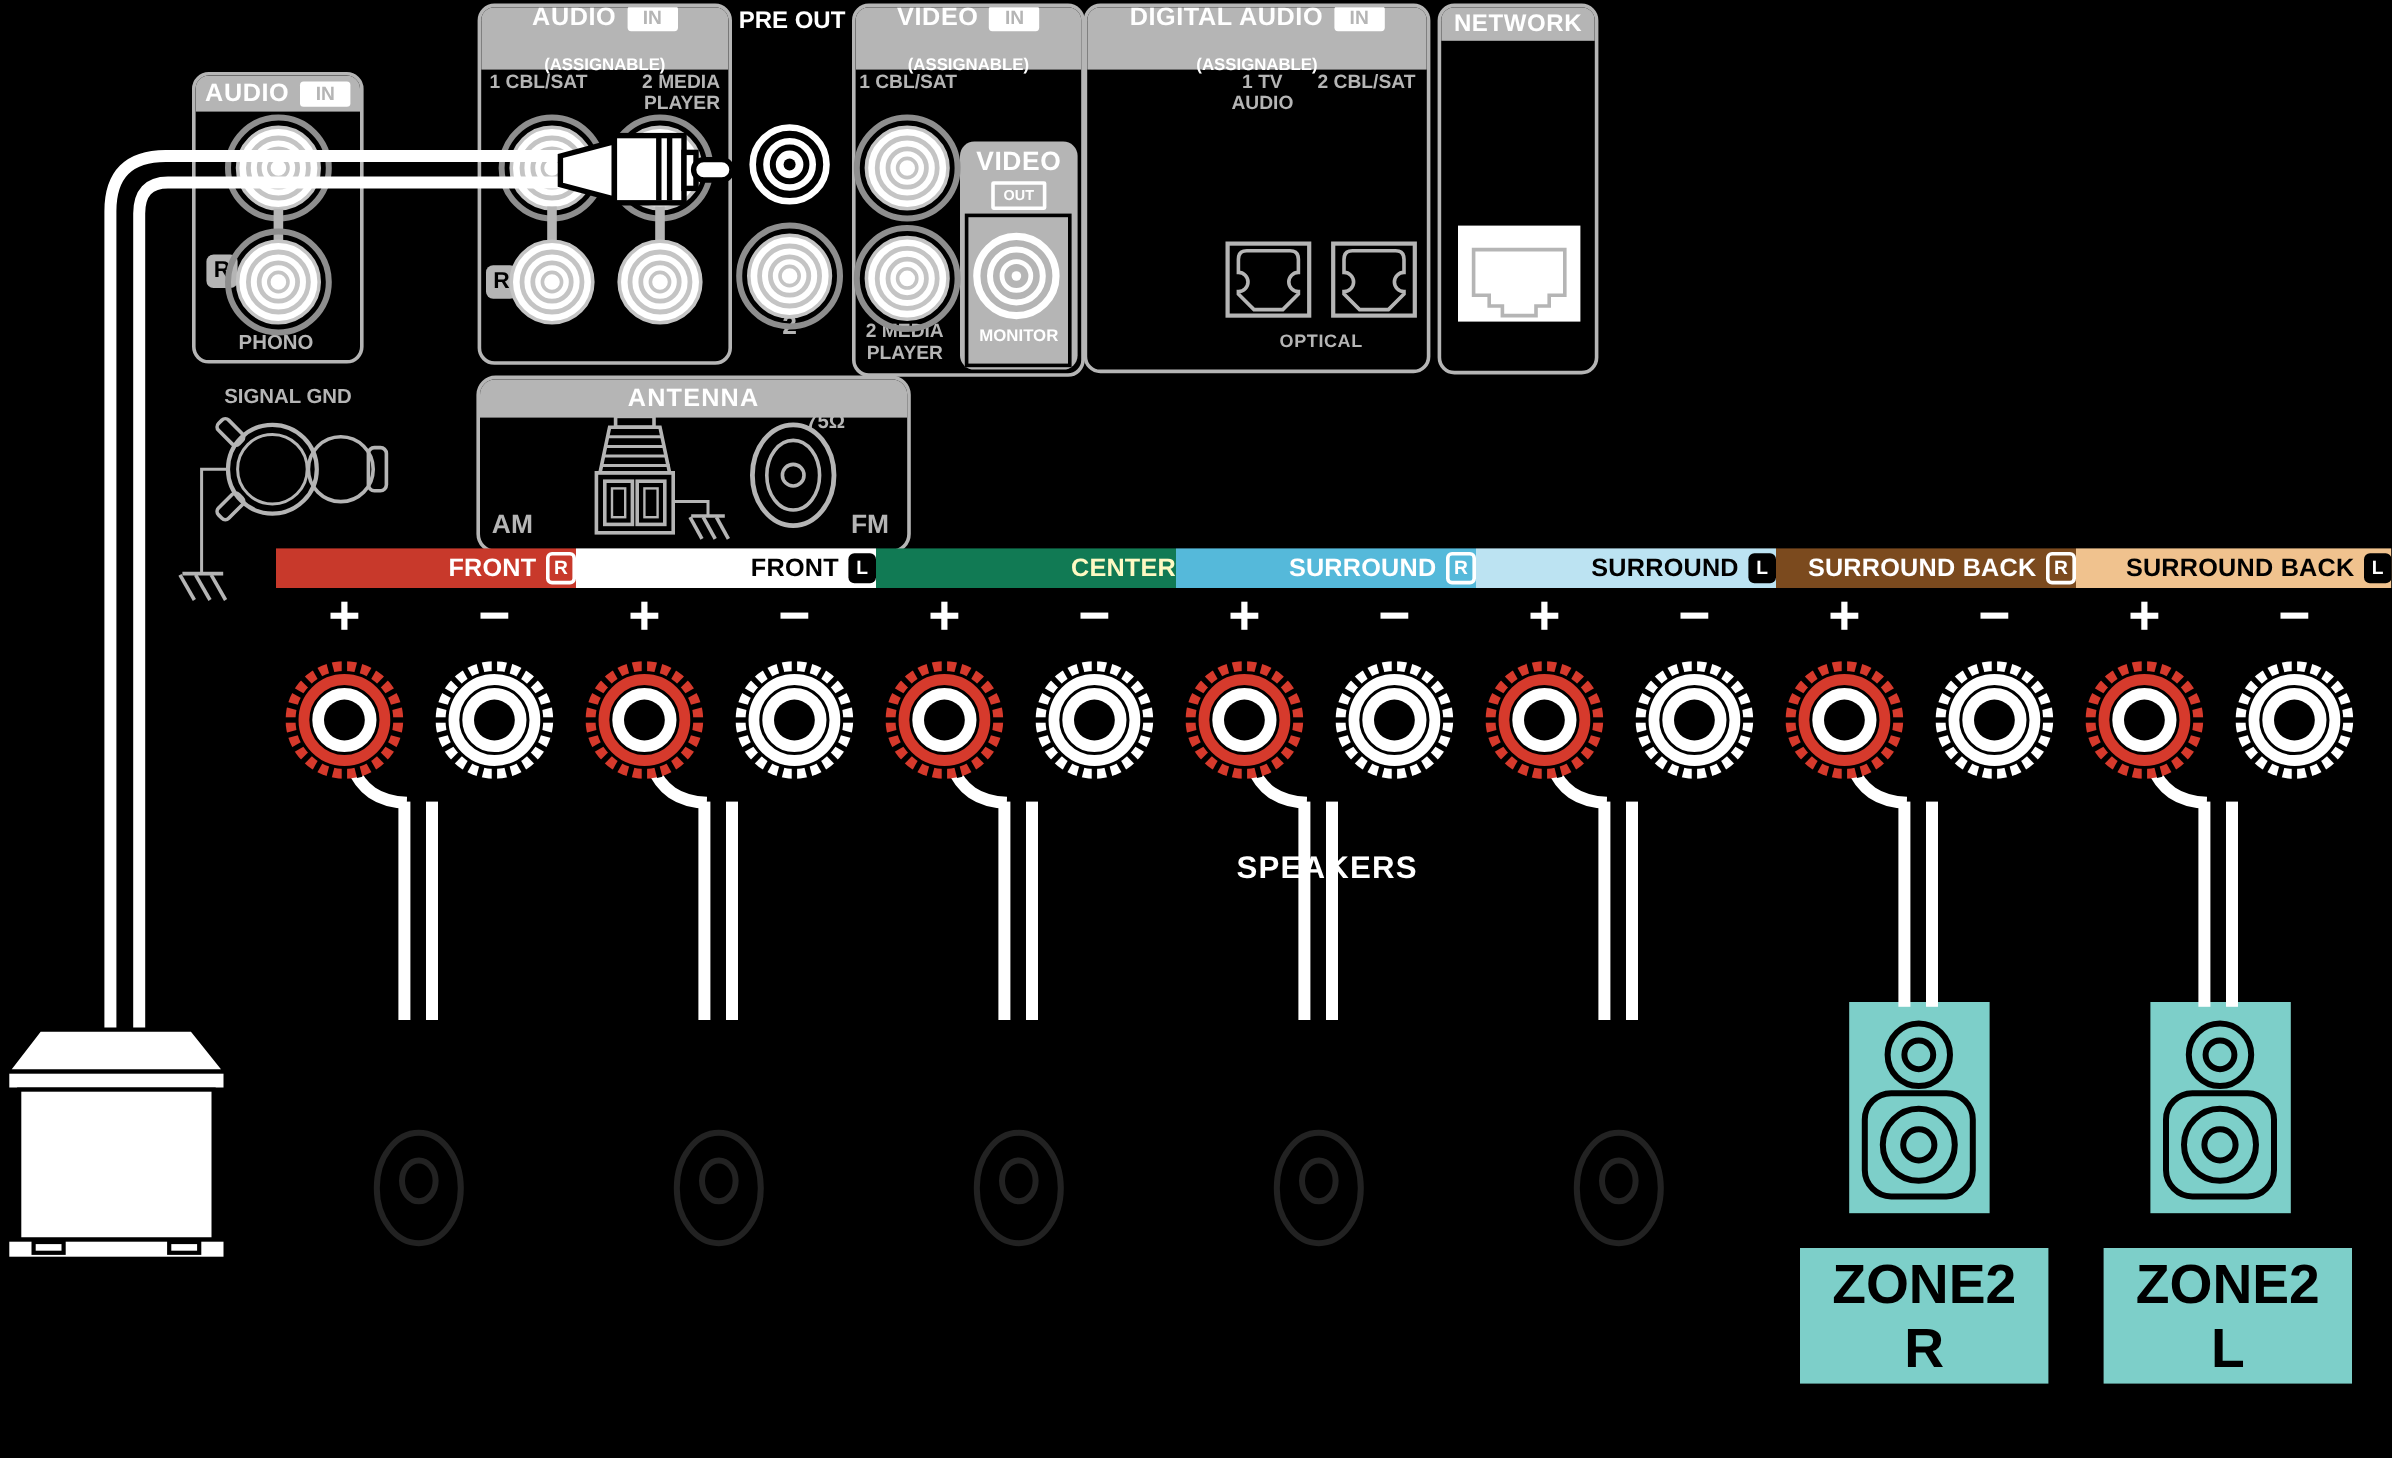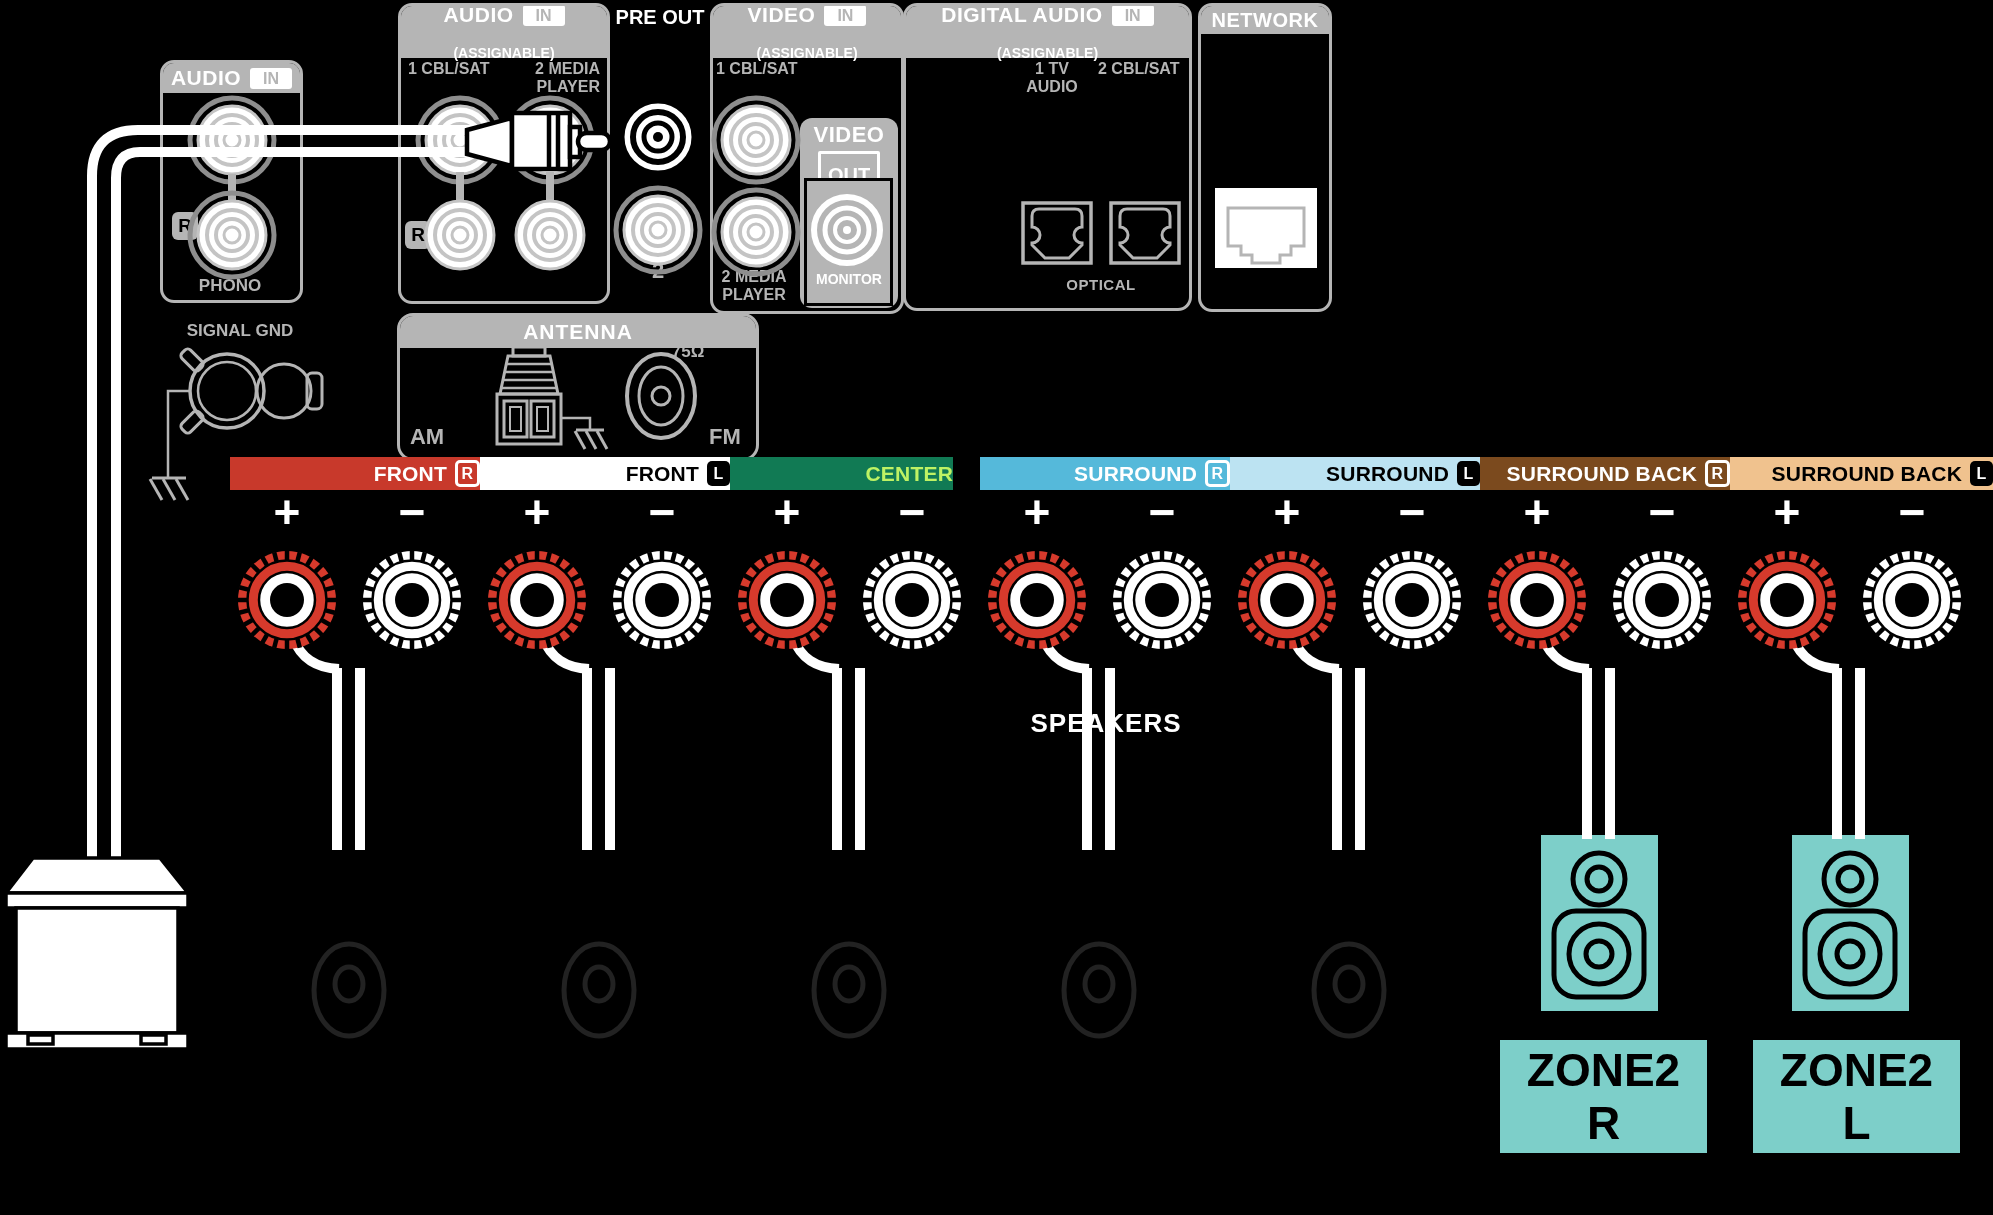--- a/index.html
+++ b/index.html
@@ -12,22 +12,22 @@
   .strip-row{display:flex;align-items:center;justify-content:center;}
   .strip-title{color:#fff;font-weight:bold;font-size:21px;letter-spacing:.5px;white-space:nowrap;}
   .in-badge{display:inline-block;background:#fff;color:#B5B5B5;font-weight:bold;font-size:16px;
             line-height:21px;padding:0 13px;border-radius:3px;margin-left:9px;}
   .assignable{color:#fff;font-weight:bold;font-size:14px;margin-top:18px;white-space:nowrap;}
   .gtext{position:absolute;color:#B5B5B5;font-weight:bold;white-space:pre-line;}
   .wtext{position:absolute;color:#fff;font-weight:bold;white-space:nowrap;}
   .rbadge{position:absolute;background:#B5B5B5;color:#000;font-weight:bold;font-size:19px;
           width:26px;height:28px;line-height:28px;text-align:center;border-radius:6px;}
   .vout{position:absolute;background:#B5B5B5;border-radius:12px;}
-  .out-badge{display:inline-block;border:3px solid #fff;color:#fff;font-weight:bold;font-size:20px;
-             line-height:18px;padding:12px 7px;border-radius:2px;}
+  .out-badge{display:inline-block;border:3px solid #fff;color:#fff;font-weight:bold;font-size:12px;
+             line-height:18px;padding:0 7px;border-radius:2px;}
   .vout-inner{position:absolute;border:3px solid #000;background:#B5B5B5;}
   .bar{position:absolute;top:457px;height:33px;display:flex;align-items:center;justify-content:flex-end;
        gap:8px;font-weight:bold;font-size:21px;letter-spacing:.2px;}
   .badge-outline{display:inline-block;border:3px solid;border-radius:5px;width:19px;height:21px;
                  line-height:21px;font-size:16px;text-align:center;font-weight:bold;}
   .badge-solid{display:inline-block;background:#000;color:#fff;border-radius:5px;width:23px;height:25px;
                line-height:25px;font-size:16px;text-align:center;font-weight:bold;}
   .sign{position:absolute;top:488px;width:70px;height:48px;color:#fff;font-size:46px;font-weight:bold;
         text-align:center;line-height:48px;}
   .speakers-label{position:absolute;color:#fff;font-weight:bold;font-size:26px;letter-spacing:1px;
@@ -797,21 +797,21 @@
         <span class="badge-outline">R</span>
       </div>
       <div class="sign" style="left:252px;">+</div>
       <div class="sign" style="left:377px;">−</div>
       <div class="bar" style="left:480px;width:250px;background:#FFFFFF;color:#000000;">
       <span>FRONT</span>
         <span class="badge-solid">L</span>
       </div>
       <div class="sign" style="left:502px;">+</div>
       <div class="sign" style="left:627px;">−</div>
-      <div class="bar" style="left:730px;width:223px;background:#117A54;color:#bef264;">
+      <div class="bar" style="left:730px;width:250px;background:#117A54;color:#fef9c3;">
       <span>CENTER</span>
       </div>
       <div class="sign" style="left:752px;">+</div>
       <div class="sign" style="left:877px;">−</div>
       <div class="bar" style="left:980px;width:250px;background:#55B9DA;color:#FFFFFF;">
       <span>SURROUND</span>
         <span class="badge-outline">R</span>
       </div>
       <div class="sign" style="left:1002px;">+</div>
       <div class="sign" style="left:1127px;">−</div>

